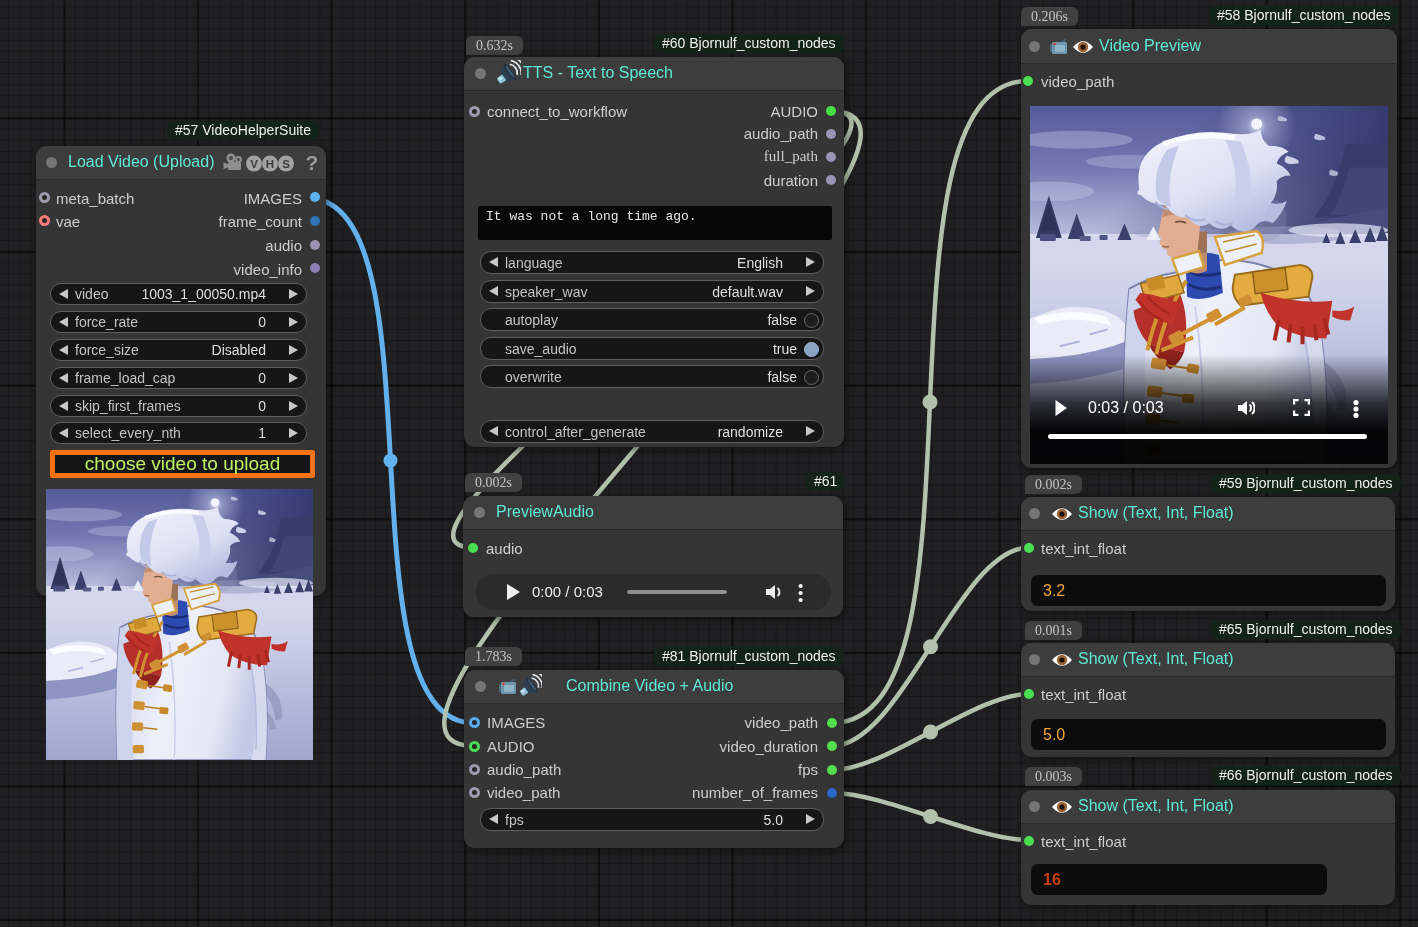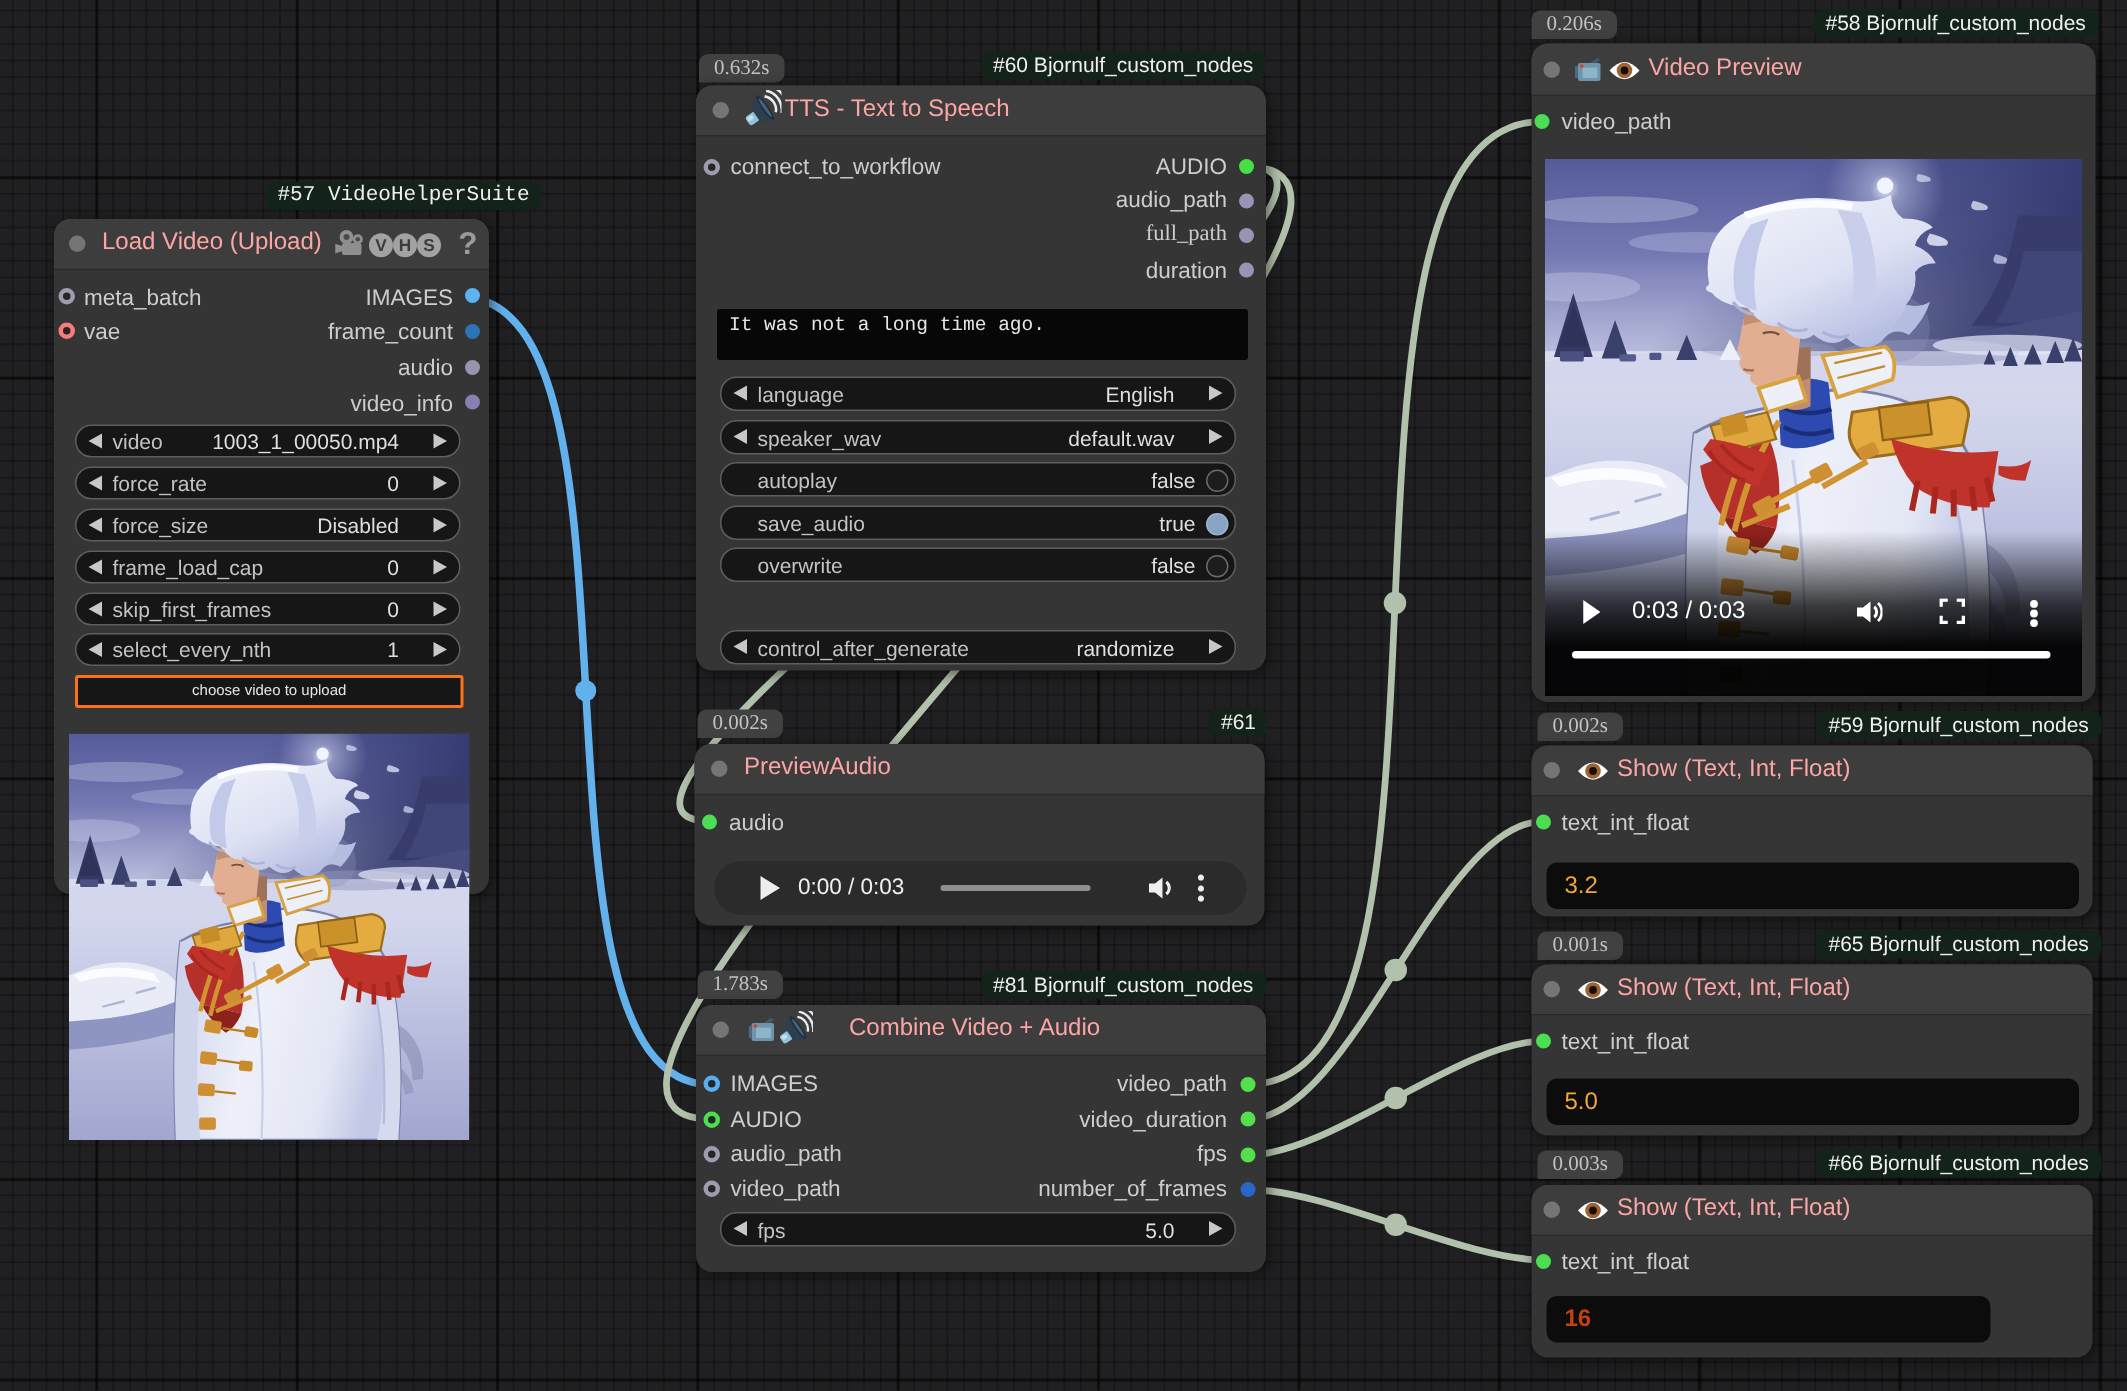--- a/index.html
+++ b/index.html
@@ -13,21 +13,21 @@
     linear-gradient(90deg, rgba(0,0,0,0.25) 0 1px, transparent 1px);
   background-size:133.6px 133.6px,133.6px 133.6px,11.133px 11.133px,11.133px 11.133px;
   background-position:63.6px 251.2px,63.6px 251.2px,8.0px 6.3px,8.0px 6.3px;
 }
 #links{position:absolute;left:0;top:0;z-index:1;}
 .node{position:absolute;background:#353535;border-radius:11px;
   box-shadow:2px 2px 9px rgba(0,0,0,0.5);z-index:2;}
 .tbar{position:absolute;left:0;right:0;top:0;height:33px;background:#3d3d3d;
   border-radius:11px 11px 0 0;border-bottom:1px solid #2a2a2a;}
 .cdot{position:absolute;width:11px;height:11px;border-radius:50%;background:#757575;}
-.title{position:absolute;font-size:16px;color:#fca5a5;white-space:nowrap;}
+.title{position:absolute;font-size:16px;color:#5eead4;white-space:nowrap;}
 .slot{position:absolute;font-size:15px;color:#cdcdcd;white-space:nowrap;}
 .sr{text-align:right;}
 .pd{position:absolute;width:10px;height:10px;border-radius:50%;}
 .dn{position:absolute;width:5px;height:5px;border-radius:50%;background:#262626;border-width:3px;border-style:solid;}
 .w{position:absolute;height:20px;background:#161616;border:1px solid #5e5e5e;border-radius:11px;font-size:14px;}
 .wl{position:absolute;left:24px;top:2px;color:#c3c3c3;white-space:nowrap;}
 .wv{position:absolute;right:40px;top:2px;color:#dfdfdf;white-space:nowrap;}
 .al{position:absolute;left:8px;top:4.5px;width:0;height:0;border-top:5.5px solid transparent;border-bottom:5.5px solid transparent;border-right:9px solid #c8c8c8;}
 .ar{position:absolute;right:8px;top:4.5px;width:0;height:0;border-top:5.5px solid transparent;border-bottom:5.5px solid transparent;border-left:9px solid #c8c8c8;}
 .tg{position:absolute;right:4px;top:3px;width:13px;height:13px;border-radius:50%;background:#1d1d1d;border:1px solid #6a6a6a;}
@@ -171,21 +171,21 @@
   <rect x="118" y="282" width="15" height="11" rx="2" fill="#cf8f33" transform="rotate(6 125 287)"></rect>
   <rect x="116" y="310" width="15" height="11" rx="2" fill="#cf8f33" transform="rotate(3 123 315)"></rect>
   <rect x="117" y="340" width="15" height="11" rx="2" fill="#cf8f33"></rect>
   <rect x="158" y="260" width="12" height="9" rx="2" fill="#c98a2c" transform="rotate(10 164 264)"></rect>
   <rect x="153" y="290" width="12" height="9" rx="2" fill="#c98a2c" transform="rotate(5 159 294)"></rect>
   <path d="M138,261 l21,3 M133,289 l21,3 M131,317 l19,2" stroke="#b87f22" stroke-width="2" fill="none"></path>
 </symbol>
 </defs>
 </svg>
 
-<div class="idb" style="left:177px;top:121px;font-family:Liberation Mono, monospace;">#57 VideoHelperSuite</div>
+<div class="idb" style="left:167px;top:121px;">#57 VideoHelperSuite</div>
 <div class="node" style="left:36px;top:146px;width:290px;height:450px;">
   <div class="tbar"></div>
   <div class="cdot" style="left:10px;top:11px;"></div>
   <div class="title" style="left:32px;top:7px;">Load Video (Upload)</div>
   <svg style="position:absolute;left:186px;top:7px;" width="22" height="20" viewBox="0 0 22 20">
     <circle cx="9" cy="5" r="4.6" fill="#8f8f8f"></circle>
       <circle cx="16.5" cy="6.5" r="3.4" fill="#8f8f8f"></circle>
     <circle cx="9" cy="5" r="2" fill="#4a4a4a"></circle>
       <circle cx="16.5" cy="6.5" r="1.5" fill="#4a4a4a"></circle>
     <rect x="6" y="9" width="13" height="8" rx="1.5" fill="#8f8f8f"></rect>
@@ -241,21 +241,21 @@
       <div class="ar"></div>
     <div class="wl">skip_first_frames</div>
       <div class="wv">0</div>
   </div>
   <div class="w" style="left:14px;top:276px;width:255px;">
     <div class="al"></div>
       <div class="ar"></div>
     <div class="wl">select_every_nth</div>
       <div class="wv">1</div>
   </div>
-  <div style="position:absolute;left:14px;top:304px;width:255px;height:18px;background:#161616;border:2px solid #f97316;border-radius:2px;color:#e5e5e5;font-size:10px;text-align:center;line-height:18px;">choose video to upload</div>
+  <div style="position:absolute;left:14px;top:304px;width:255px;height:18px;background:#161616;border:5px solid #f97316;border-radius:2px;color:#bef264;font-size:19px;text-align:center;line-height:18px;">choose video to upload</div>
   <svg style="position:absolute;left:10px;top:343px;" width="267" height="271" viewBox="0 0 267 271" preserveAspectRatio="none">
       <use href="#art" width="267" height="271"></use>
     </svg>
 </div>
 
 <div class="tmb" style="left:466px;top:36px;">0.632s</div>
 <div class="idb" style="left:654px;top:34px;">#60 Bjornulf_custom_nodes</div>
 <div class="node" style="left:464px;top:57px;width:380px;height:390px;">
   <div class="tbar"></div>
   <div class="cdot" style="left:11px;top:11px;"></div>

